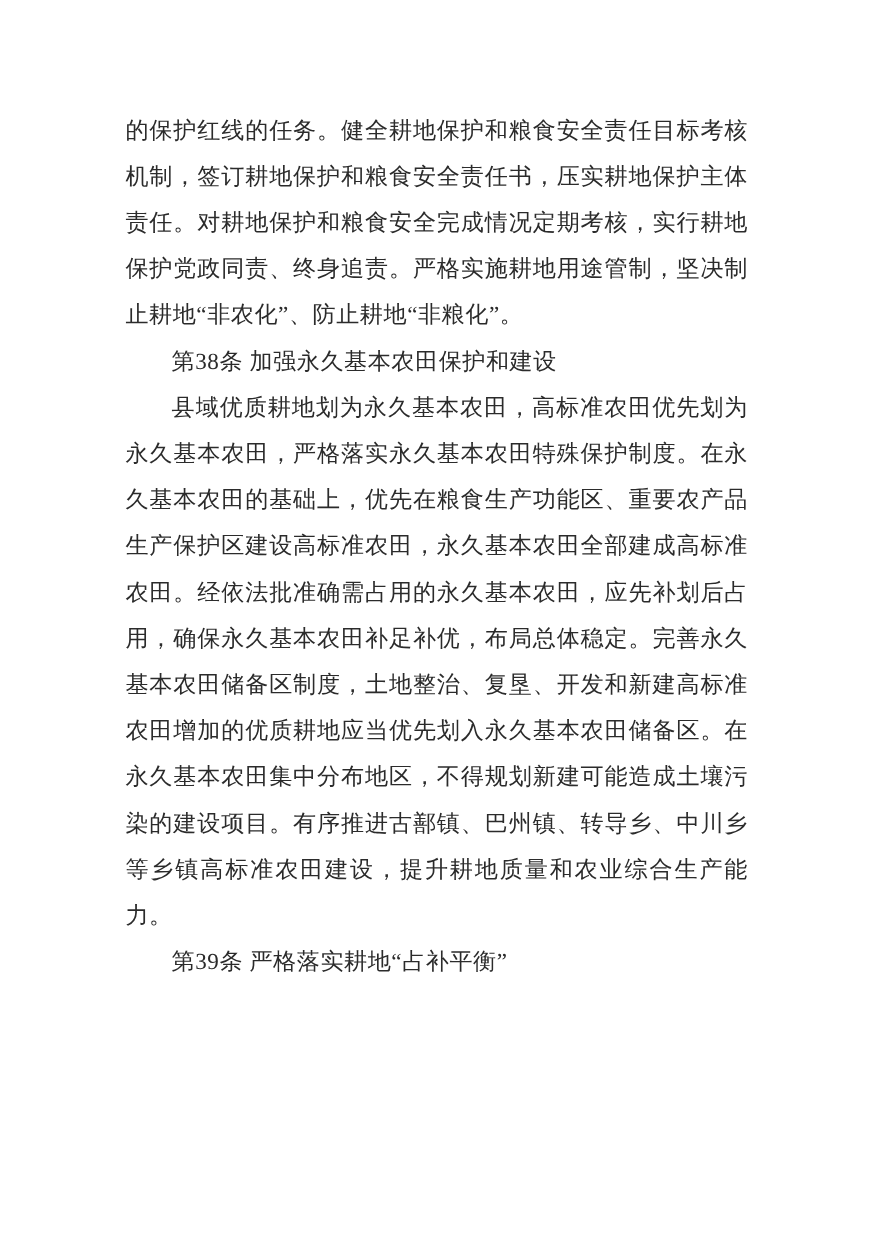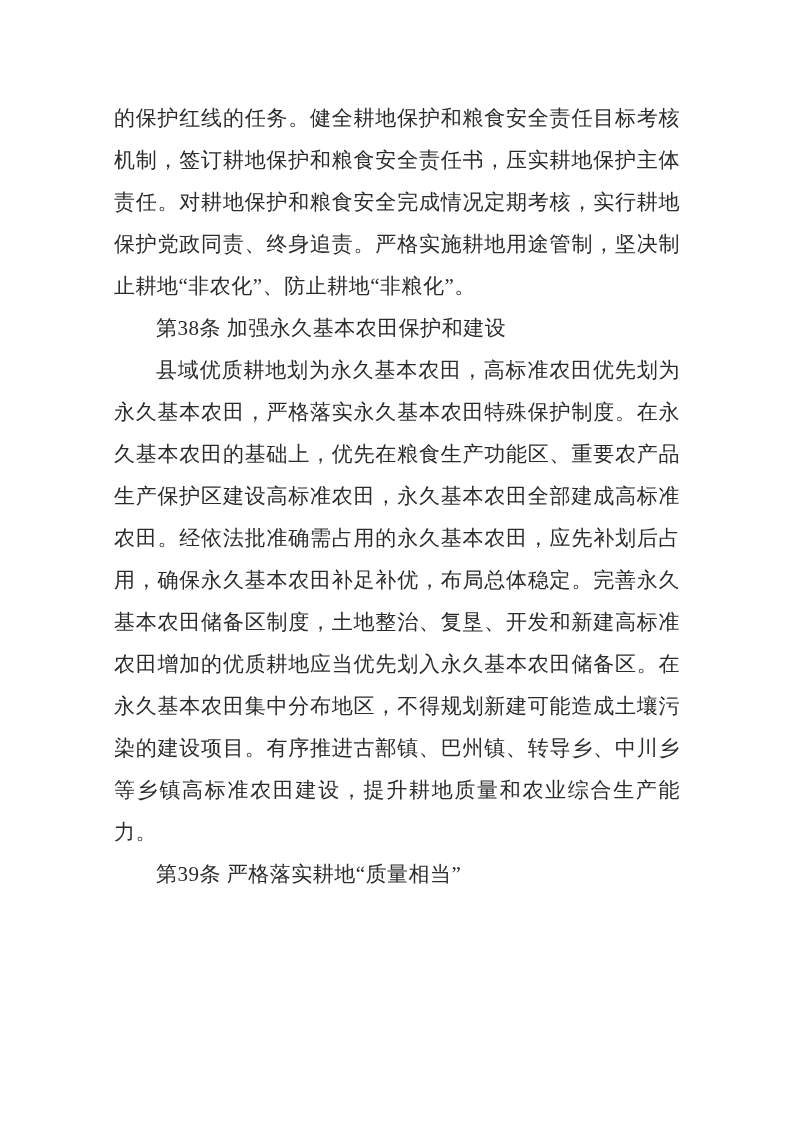--- a/index.html
+++ b/index.html
@@ -51,16 +51,16 @@
   }
 </style>
 </head>
 <body>
 
 <div class="page">
   <div class="text-block">
     <p class="para continuation">的保护红线的任务。健全耕地保护和粮食安全责任目标考核机制，签订耕地保护和粮食安全责任书，压实耕地保护主体责任。对耕地保护和粮食安全完成情况定期考核，实行耕地保护党政同责、终身追责。严格实施耕地用途管制，坚决制止耕地“非农化”、防止耕地“非粮化”。</p>
     <p class="heading">第38条 加强永久基本农田保护和建设</p>
     <p class="para">县域优质耕地划为永久基本农田，高标准农田优先划为永久基本农田，严格落实永久基本农田特殊保护制度。在永久基本农田的基础上，优先在粮食生产功能区、重要农产品生产保护区建设高标准农田，永久基本农田全部建成高标准农田。经依法批准确需占用的永久基本农田，应先补划后占用，确保永久基本农田补足补优，布局总体稳定。完善永久基本农田储备区制度，土地整治、复垦、开发和新建高标准农田增加的优质耕地应当优先划入永久基本农田储备区。在永久基本农田集中分布地区，不得规划新建可能造成土壤污染的建设项目。有序推进古鄯镇、巴州镇、转导乡、中川乡等乡镇高标准农田建设，提升耕地质量和农业综合生产能力。</p>
-    <p class="heading">第39条 严格落实耕地“质量相当”</p>
+    <p class="heading">第39条 严格落实耕地“占补平衡”</p>
   </div>
   <div class="page-number">33</div>
 </div>
 
 </body></html>

